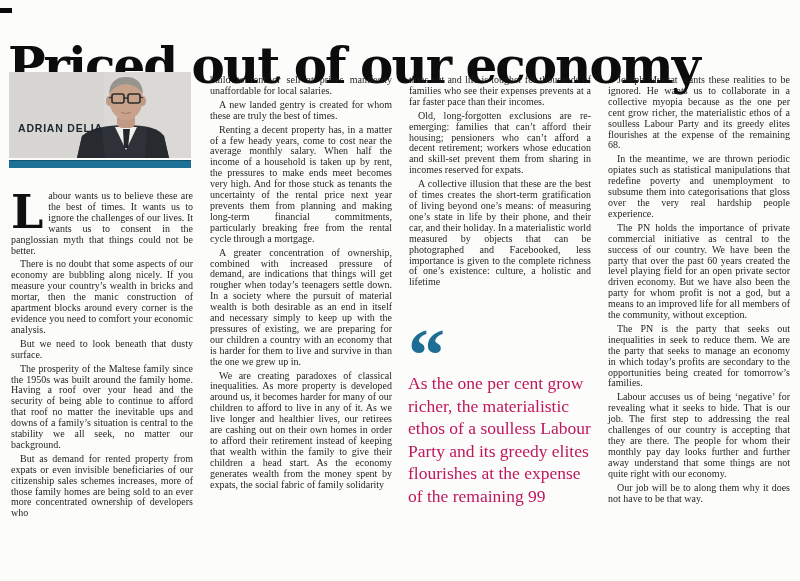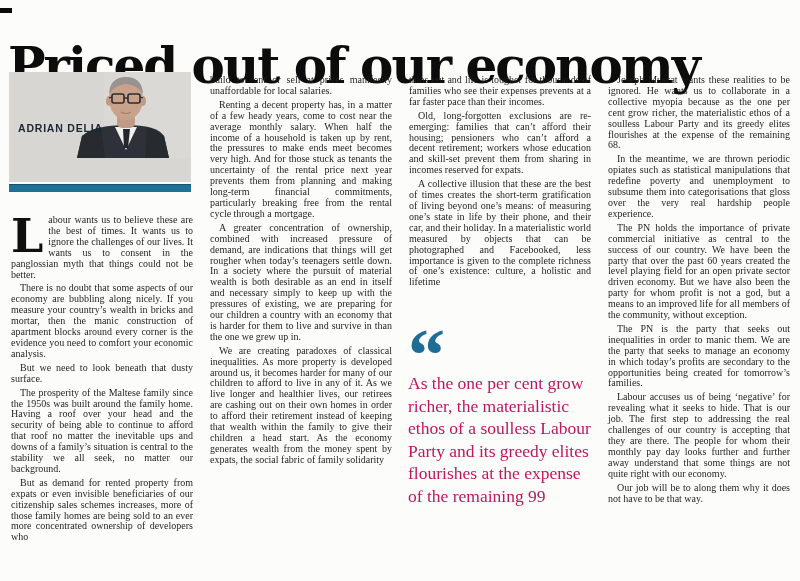--- a/index.html
+++ b/index.html
@@ -22,21 +22,21 @@
   }
   .col { flex:1 1 0; overflow:hidden; min-width:0; }
   .col p {
     margin:3px; font-size:10px; line-height:10.9px;
     text-align:justify; text-indent:9px; color:#1f1f1f;
   }
   .col p.cont { text-indent:0; }
 
   
   .photo-wrap { width:182px; margin:0 0 23px 1px; }
-  .photo { position:relative; width:182px; height:110px; background:#d7d6d3; overflow:hidden; }
+  .photo { position:relative; width:182px; height:86px; background:#d7d6d3; overflow:hidden; }
   .photo svg { display:block; }
   .photo-label {
     position:absolute; left:9px; top:50px;
     font-family:"Liberation Sans", sans-serif; font-weight:700;
     font-size:10.5px; letter-spacing:0.8px; color:#1b2732;
   }
   .accent-bar { width:182px; height:7px; background:#1d7096; margin-top:2px; border-top:1px solid #14536e; }
 
   
   .dropcap {
@@ -113,38 +113,39 @@
       </div>
       <p class="cont"><span class="dropcap">L</span><span>abour wants us to believe these are the best of times. It wants us to ignore the challenges of our lives. It wants us to consent in the panglossian myth that things could not be better.</span></p>
       <p>There is no doubt that some aspects of our economy are bubbling along nicely. If you measure your country’s wealth in bricks and mortar, then the manic construction of apartment blocks around every corner is the evidence you need to comfort your economic analysis.</p>
       <p>But we need to look beneath that dusty surface.</p>
       <p>The prosperity of the Maltese family since the 1950s was built around the family home. Having a roof over your head and the security of being able to continue to afford that roof no matter the inevitable ups and downs of a family’s situation is central to the stability we all seek, no matter our background.</p>
       <p>But as demand for rented property from expats or even invisible beneficiaries of our citizenship sales schemes increases, more of those family homes are being sold to an ever more concentrated ownership of developers who</p>
     </div>
 
     <div class="col">
       <p class="cont">build to rent or sell at prices manifestly unaffordable for local salaries.</p>
+      <p>A new landed gentry is created for whom these are truly the best of times.</p>
       <p>Renting a decent property has, in a matter of a few heady years, come to cost near the average monthly salary. When half the income of a household is taken up by rent, the pressures to make ends meet becomes very high. And for those stuck as tenants the uncertainty of the rental price next year prevents them from planning and making long-term financial commitments, particularly breaking free from the rental cycle through a mortgage.</p>
       <p>A greater concentration of ownership, combined with increased pressure of demand, are indications that things will get rougher when today’s teenagers settle down. In a society where the pursuit of material wealth is both desirable as an end in itself and necessary simply to keep up with the pressures of existing, we are preparing for our children a country with an economy that is harder for them to live and survive in than the one we grew up in.</p>
       <p>We are creating paradoxes of classical inequalities. As more property is developed around us, it becomes harder for many of our children to afford to live in any of it. As we live longer and healthier lives, our retirees are cashing out on their own homes in order to afford their retirement instead of keeping that wealth within the family to give their children a head start. As the economy generates wealth from the money spent by expats, the social fabric of family solidarity</p>
     </div>
 
     <div class="col">
       <p class="cont">thins out and life is tougher for thousands of families who see their expenses prevents at a far faster pace than their incomes.</p>
       <p>Old, long-forgotten exclusions are re-emerging: families that can’t afford their housing; pensioners who can’t afford a decent retirement; workers whose education and skill-set prevent them from sharing in incomes reserved for expats.</p>
       <p>A collective illusion that these are the best of times creates the short-term gratification of living beyond one’s means: of measuring one’s state in life by their phone, and their car, and their holiday. In a materialistic world measured by objects that can be photographed and Facebooked, less importance is given to the complete richness of one’s existence: culture, a holistic and lifetime</p>
       <div class="pullquote">
         <span class="quote-mark">“</span>
         <div class="quote-text">As the one per cent grow richer, the materialistic ethos of a soulless Labour Party and its greedy elites flourishes at the expense of the remaining 99</div>
       </div>
     </div>
 
     <div class="col">
       <p>Joseph Muscat wants these realities to be ignored. He wants us to collaborate in a collective myopia because as the one per cent grow richer, the materialistic ethos of a soulless Labour Party and its greedy elites flourishes at the expense of the remaining 68.</p>
       <p>In the meantime, we are thrown periodic opiates such as statistical manipulations that redefine poverty and unemployment to subsume them into categorisations that gloss over the very real hardship people experience.</p>
       <p>The PN holds the importance of private commercial initiative as central to the success of our country. We have been the party that over the past 60 years created the level playing field for an open private sector driven economy. But we have also been the party for whom profit is not a god, but a means to an improved life for all members of the community, without exception.</p>
-      <p>The PN is the party that seeks out inequalities in order to manic them. We are the party that seeks to manage an economy in which today’s profits are secondary to the opportunities being created for tomorrow’s families.</p>
+      <p>The PN is the party that seeks out inequalities in seek to reduce them. We are the party that seeks to manage an economy in which today’s profits are secondary to the opportunities being created for tomorrow’s families.</p>
       <p>Labour accuses us of being ‘negative’ for revealing what it seeks to hide. That is our job. The first step to addressing the real challenges of our country is accepting that they are there. The people for whom their monthly pay day looks further and further away understand that some things are not quite right with our economy.</p>
       <p>Our job will be to along them why it does not have to be that way.</p>
     </div>
 
   </div>
 </div>
 
 </body></html>

